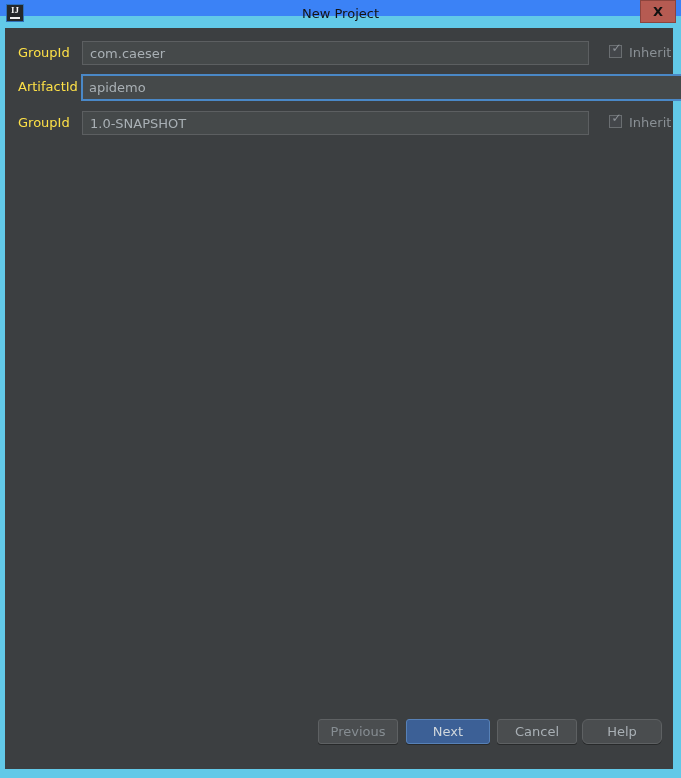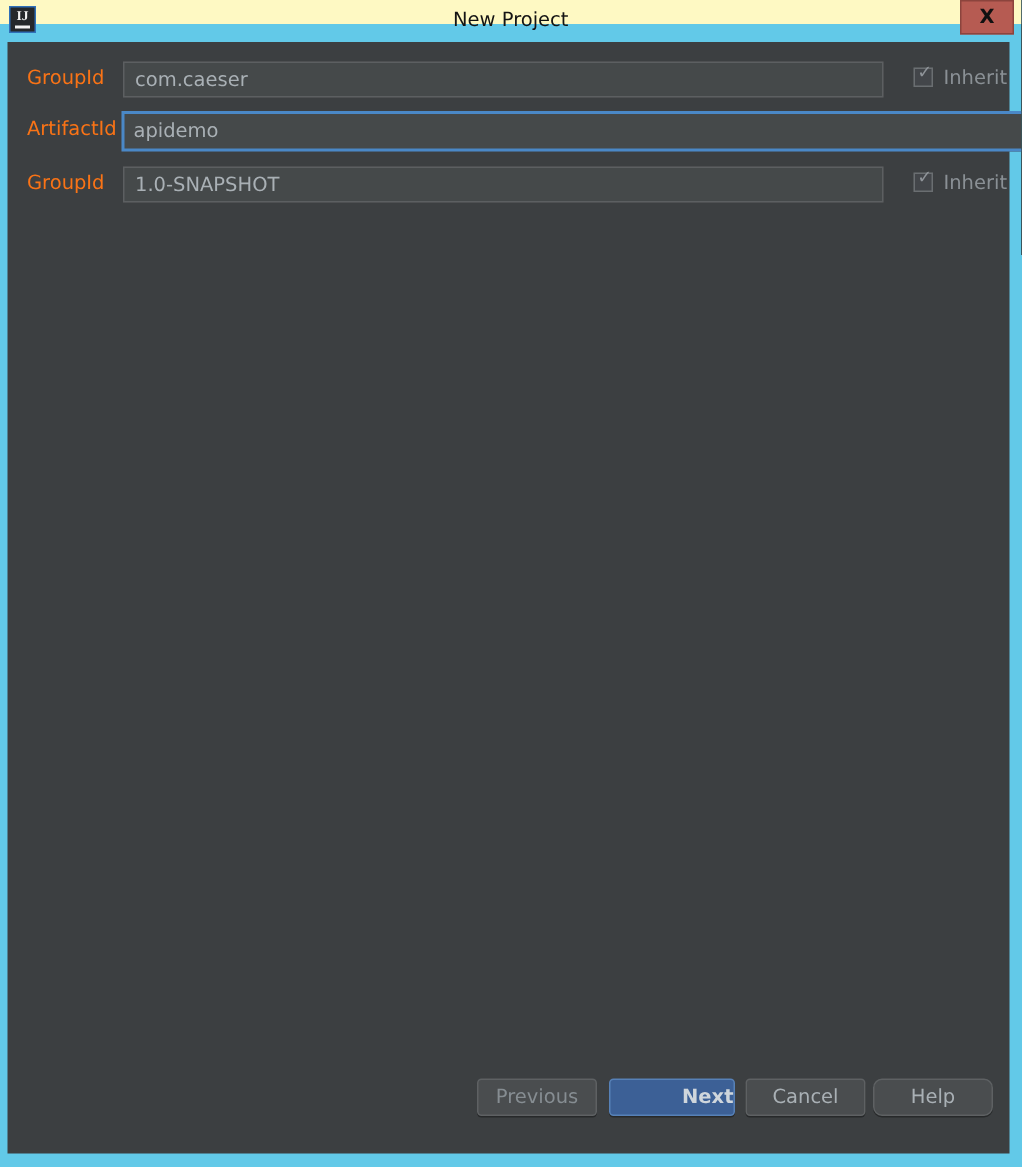--- a/index.html
+++ b/index.html
@@ -20,21 +20,21 @@
     overflow: hidden;
   }
 
   
   #titlebar {
     position: absolute;
     left: 0;
     top: 0;
     width: 681px;
     height: 16px;
-    background: #fef9c3;
+    background: #3b82f6;
   }
   #app-icon {
     position: absolute;
     left: 6px;
     top: 4px;
     width: 18px;
     height: 18px;
     background: #25282b;
     border: 1px solid #2f6fb8;
     box-sizing: border-box;
@@ -112,21 +112,21 @@
   #row-groupid   { top: 13px; }
   #row-artifactid{ top: 47px; }
   #row-version   { top: 83px; }
 
   .field-label {
     position: absolute;
     left: 13px;
     top: 0;
     height: 24px;
     line-height: 24px;
-    color: #f97316;
+    color: #fde047;
     font-size: 13px;
     font-family: "DejaVu Sans", sans-serif;
     white-space: nowrap;
   }
 
   .text-input {
     position: absolute;
     left: 77px;
     top: 0;
     width: 507px;
@@ -222,22 +222,21 @@
     left: 313px;
     width: 80px;
     color: #868d92;
   }
   #btn-next {
     left: 401px;
     width: 84px;
     background: #3c6096;
     border: 1px solid #5781b7;
     color: #cfd6dc;
-    font-weight: bold;
-    text-align: right;
+    font-weight: normal;
   }
   #btn-cancel {
     left: 492px;
     width: 80px;
   }
   #btn-help {
     left: 577px;
     width: 80px;
     border-radius: 6px;
   }

